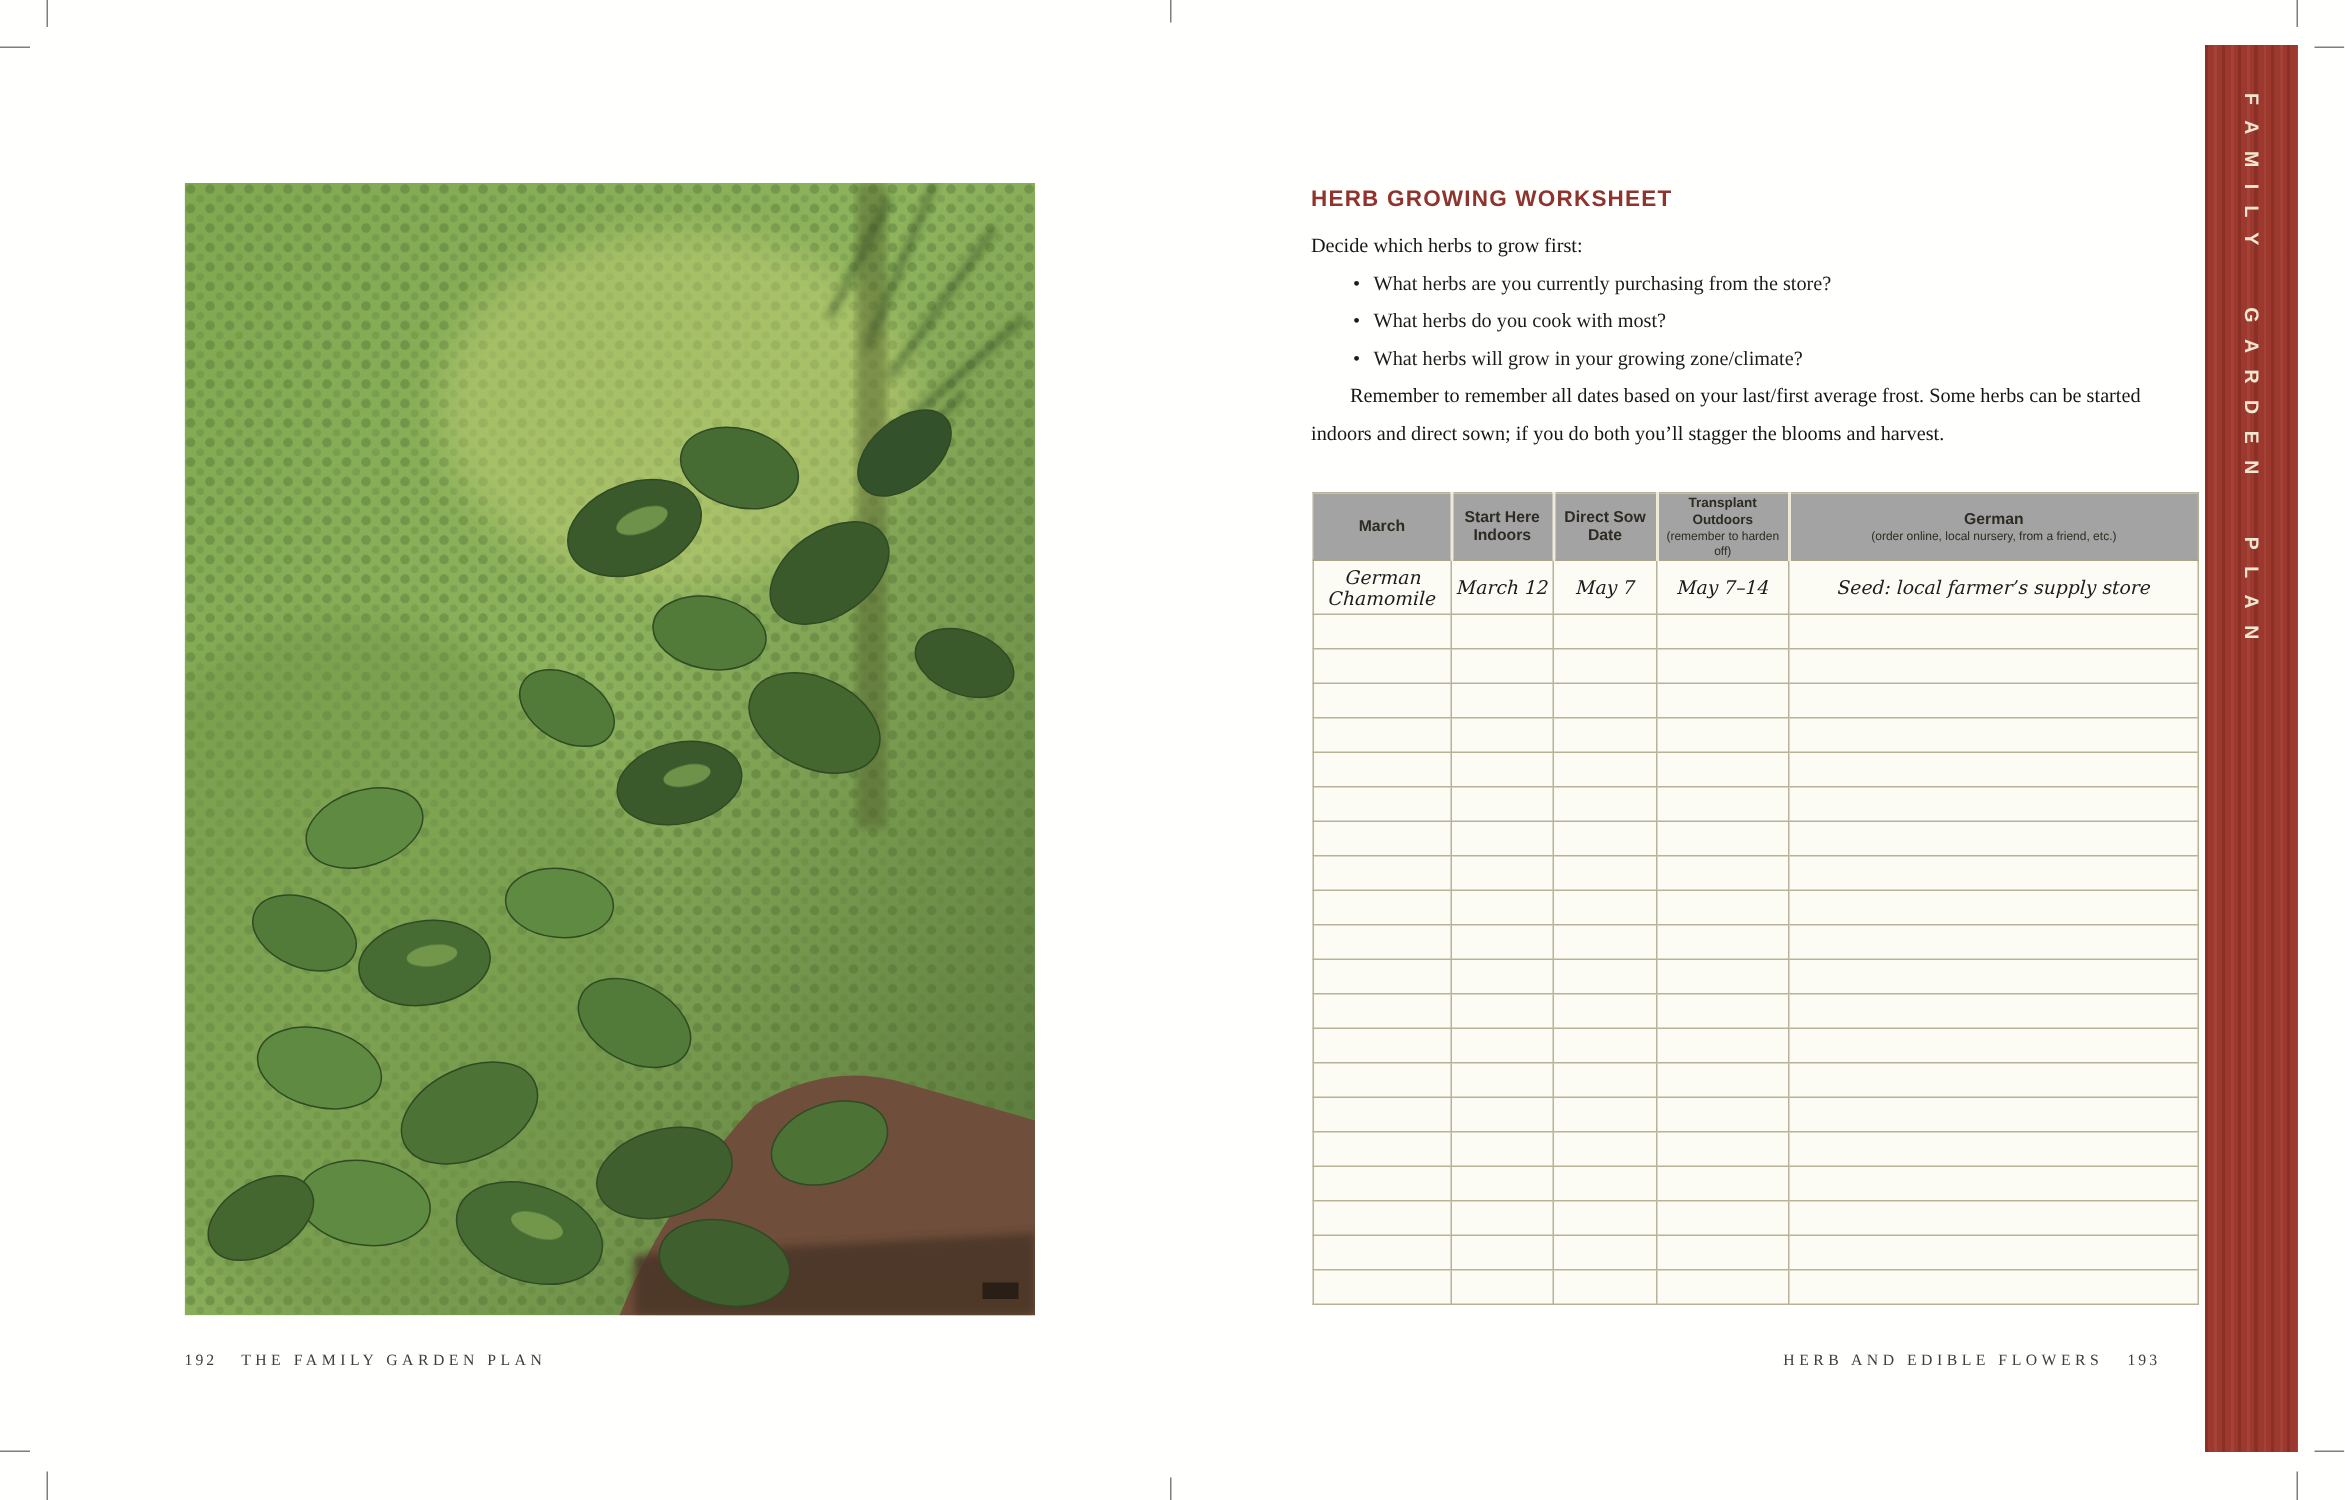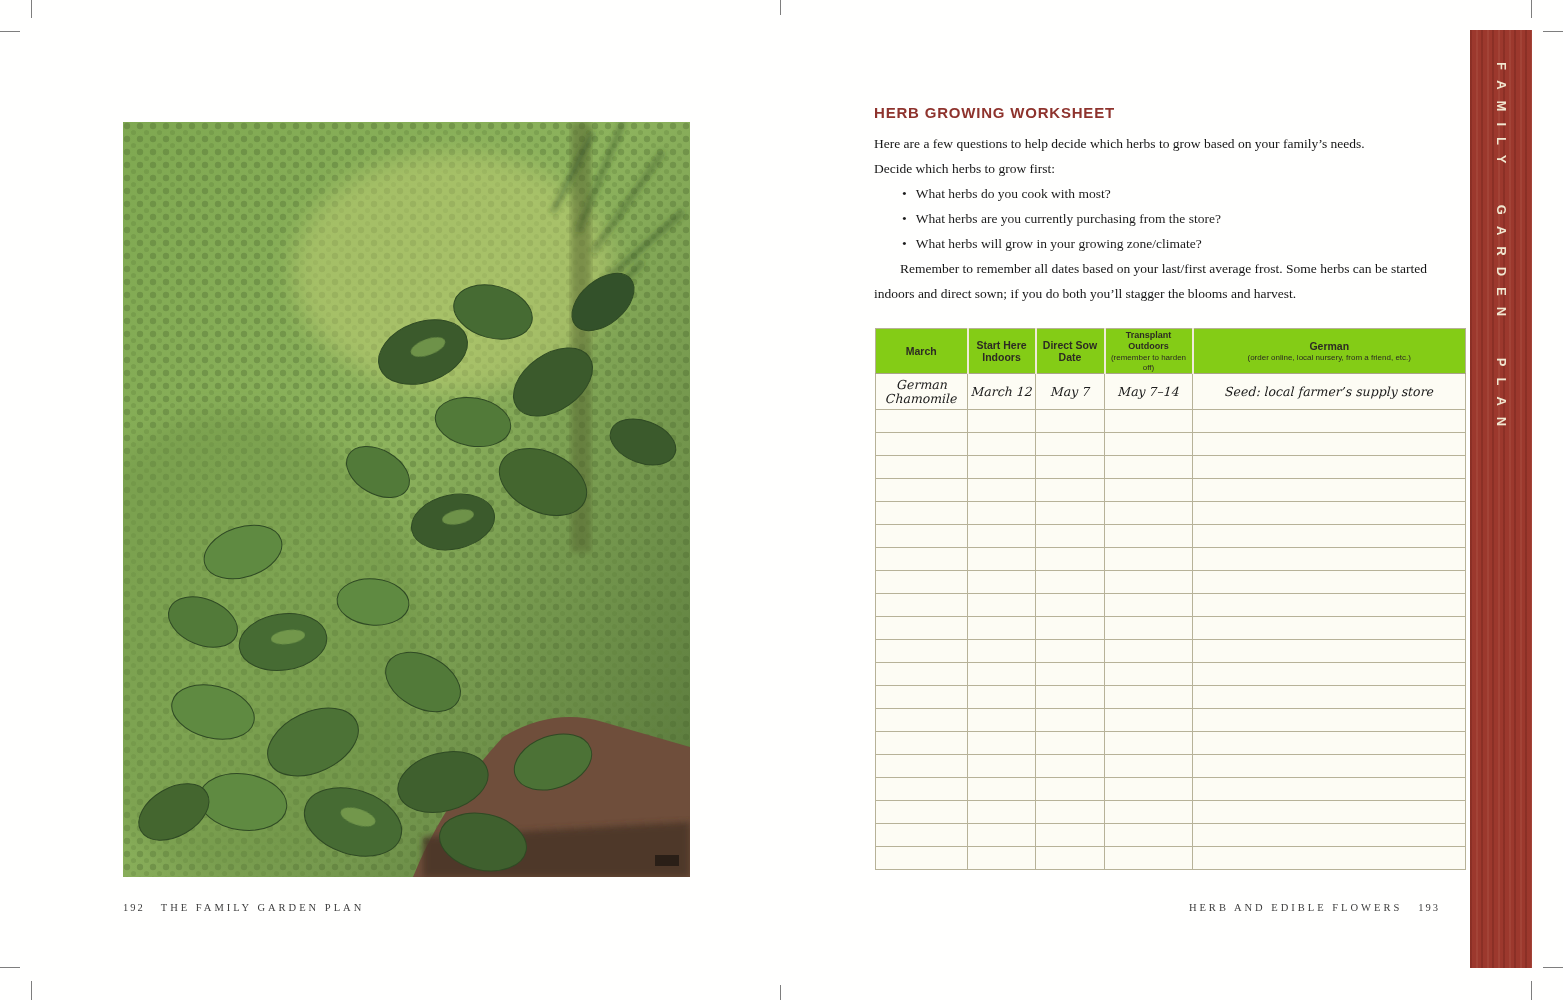--- a/index.html
+++ b/index.html
@@ -16,35 +16,35 @@
   
   .footer{position:absolute;top:902px;font-size:10.5px;letter-spacing:3px;color:#3e3e3e;
           font-family:"Liberation Serif", serif;white-space:nowrap;}
   .footer-left{left:123px;text-align:center;}
   .footer-right{left:875px;width:565px;text-align:right;}
   .pagenum{letter-spacing:2px;}
   .footer-left .pagenum{margin-right:16px;}
   .footer-right .pagenum{margin-left:16px;}
 
   
-  .worksheet{position:absolute;left:874px;top:104px;width:590px;}
+  .worksheet{position:absolute;left:874px;top:124px;width:590px;}
   .ws-heading{margin:0 0 10px 0;font-family:"Liberation Sans", sans-serif;font-weight:bold;
               font-size:15px;letter-spacing:0.8px;color:#8e332d;}
   .ws-text{margin:0;font-size:13.5px;line-height:25px;color:#161616;}
   .ws-intro{margin-bottom:0;}
   .ws-bullets{list-style:none;margin:0;padding:0 0 0 28px;}
   .ws-bullets li{line-height:25px;font-size:13.5px;}
   .bullet-glyph{margin-right:9px;}
   .ws-note{text-indent:26px;margin-top:0;}
 
   
   .herb-table{position:absolute;left:875px;top:328px;width:590px;border-collapse:collapse;
               table-layout:fixed;background:#fdfcf4;}
   .herb-table td,.herb-table th{border:1px solid #b7b298;padding:0;}
-  .herb-table th{background:#84cc16;font-family:"Liberation Sans", sans-serif;
+  .herb-table th{background:#a3a3a3;font-family:"Liberation Sans", sans-serif;
                  color:#2d2b23;vertical-align:middle;text-align:center;
                  border-left:2px solid #efead8;border-bottom:1px solid #a9a48a;}
   .herb-table th:first-child{border-left:1px solid #b7b298;}
   .herb-table thead tr{height:45px;}
   .h-title{display:block;font-size:10.5px;font-weight:bold;line-height:12px;}
   th.small .h-title{font-size:9px;line-height:11px;}
   .h-sub{display:block;font-size:8px;font-weight:normal;line-height:10px;margin-top:1px;}
   .row-filled{height:36px;}
   .row-filled td{font-family:"DejaVu Serif", serif;font-style:italic;font-size:12.5px;
                  color:#1b1b1b;text-align:center;vertical-align:middle;line-height:14px;
@@ -149,25 +149,24 @@
       <rect x="532" y="733" width="24" height="11" fill="#17130e" opacity="0.65"></rect>
     </svg>
   </div>
 
   <div class="footer footer-left">
     <span class="pagenum">192</span><span>THE FAMILY GARDEN PLAN</span>
   </div>
 
   <div class="worksheet">
     <h1 class="ws-heading">HERB GROWING WORKSHEET</h1>
-    <p class="ws-text ws-intro">Here are a few questions to help decide which herbs to grow based on your family’s needs.</p>
     <p class="ws-text">Decide which herbs to grow first:</p>
     <ul class="ws-bullets">
+      <li><span class="bullet-glyph">•</span><span>What herbs are you currently purchasing from the store?</span></li>
       <li><span class="bullet-glyph">•</span><span>What herbs do you cook with most?</span></li>
-      <li><span class="bullet-glyph">•</span><span>What herbs are you currently purchasing from the store?</span></li>
       <li><span class="bullet-glyph">•</span><span>What herbs will grow in your growing zone/climate?</span></li>
     </ul>
     <p class="ws-text ws-note">Remember to remember all dates based on your last/first average frost. Some herbs can be started indoors and direct sown; if you do both you’ll stagger the blooms and harvest.</p>
   </div>
 
   <table class="herb-table">
     <colgroup>
       <col style="width:92px">
         <col style="width:68px">
         <col style="width:69px">

